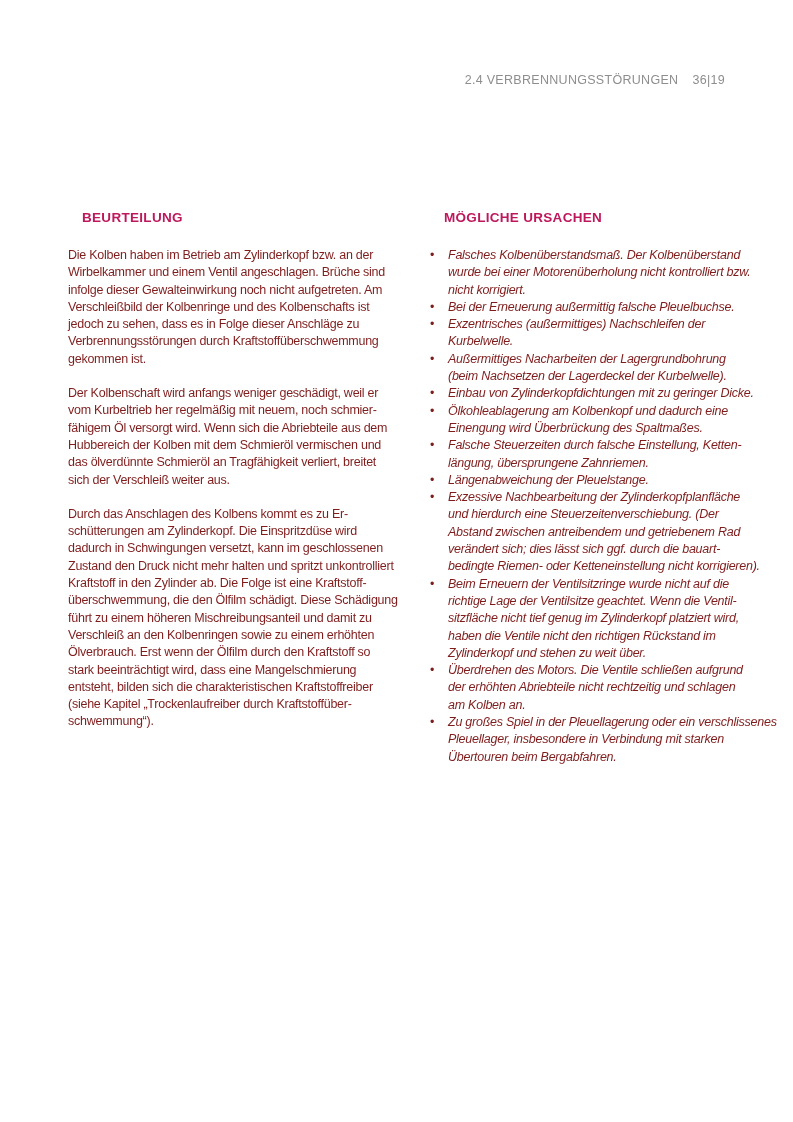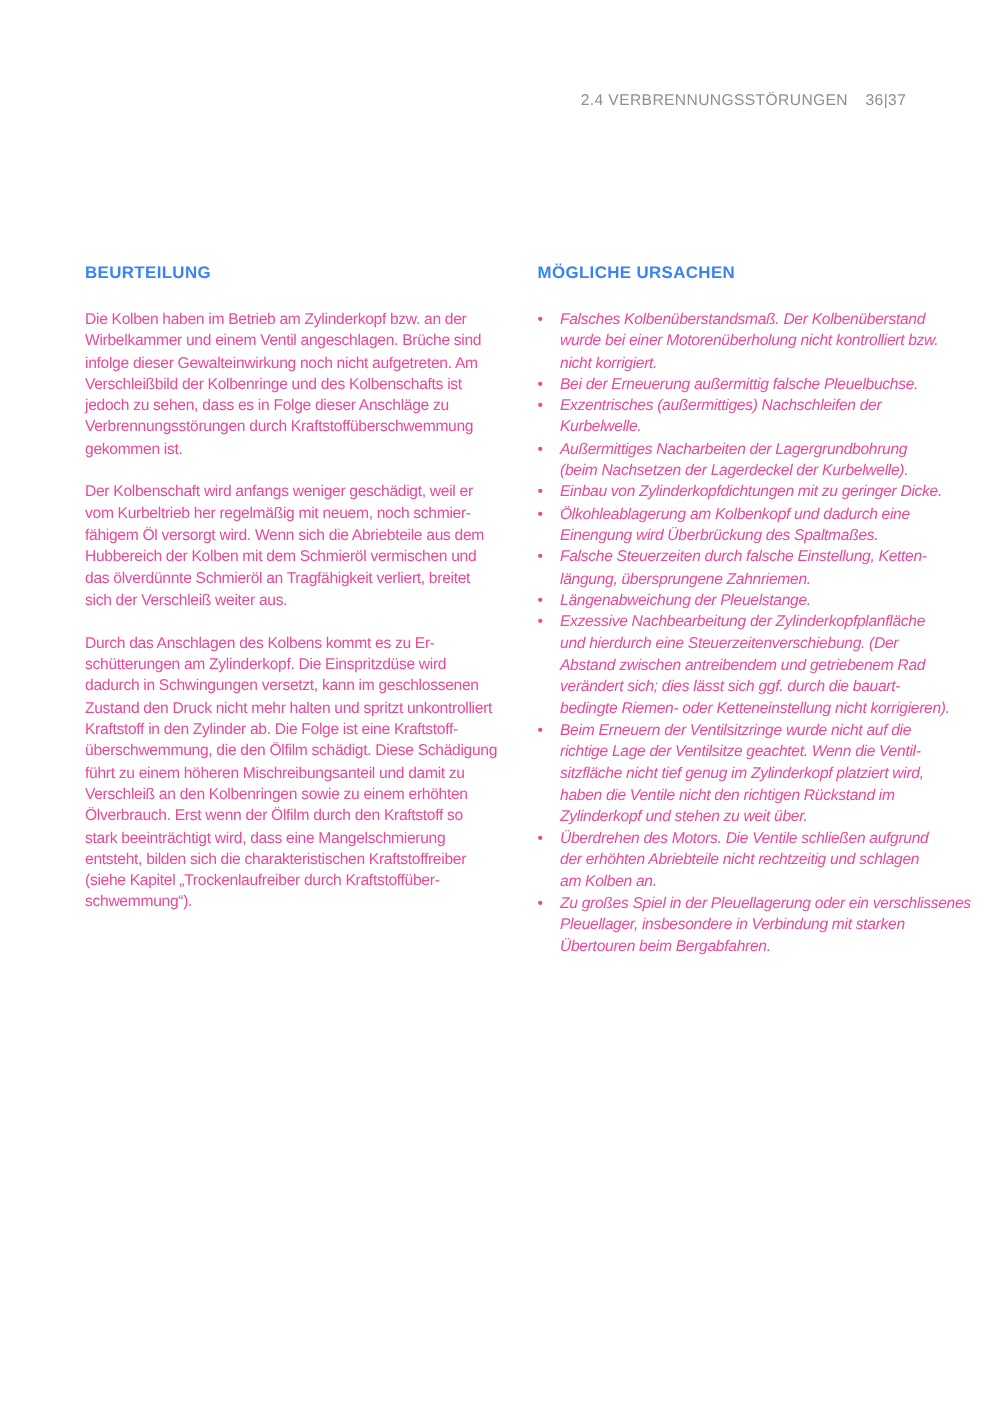--- a/index.html
+++ b/index.html
@@ -31,31 +31,31 @@
   .running-header .pagenum {
     margin-left: 14px;
   }
   .col {
     position: absolute;
     top: 210px;
   }
   .col-left  { left: 68px;  width: 332px; }
   .col-right { left: 430px; width: 356px; }
   .col h2 {
-    margin: 0 0 22px 0;
+    margin: 0 0 22px 14px;
     font-size: 13.5px;
     font-weight: bold;
-    color: #3b82f6;
+    color: #be185d;
     letter-spacing: 0.3px;
   }
   .body-text, .li-text, .dot {
     font-size: 12.5px;
     line-height: 17.3px;
     letter-spacing: -0.25px;
-    color: #ec4899;
+    color: #7f1d1d;
   }
   .col p.body-text {
     margin: 0 0 17px 0;
     white-space: pre-line;
   }
   ul.causes-list {
     list-style: none;
     margin: 0;
     padding: 0;
   }
@@ -72,21 +72,21 @@
     flex: 1 1 auto;
     font-style: italic;
   }
 </style>
 </head>
 <body>
 
 <div class="page">
 
   <div class="running-header">
-    <span>2.4 VERBRENNUNGSSTÖRUNGEN</span><span class="pagenum">36|37</span>
+    <span>2.4 VERBRENNUNGSSTÖRUNGEN</span><span class="pagenum">36|19</span>
   </div>
 
   <section class="col col-left">
     <h2>BEURTEILUNG</h2>
     <p class="body-text">Die Kolben haben im Betrieb am Zylinderkopf bzw. an der
 Wirbelkammer und einem Ventil angeschlagen. Brüche sind
 infolge dieser Gewalteinwirkung noch nicht aufgetreten. Am
 Verschleißbild der Kolbenringe und des Kolbenschafts ist
 jedoch zu sehen, dass es in Folge dieser Anschläge zu
 Verbrennungsstörungen durch Kraftstoffüberschwemmung

